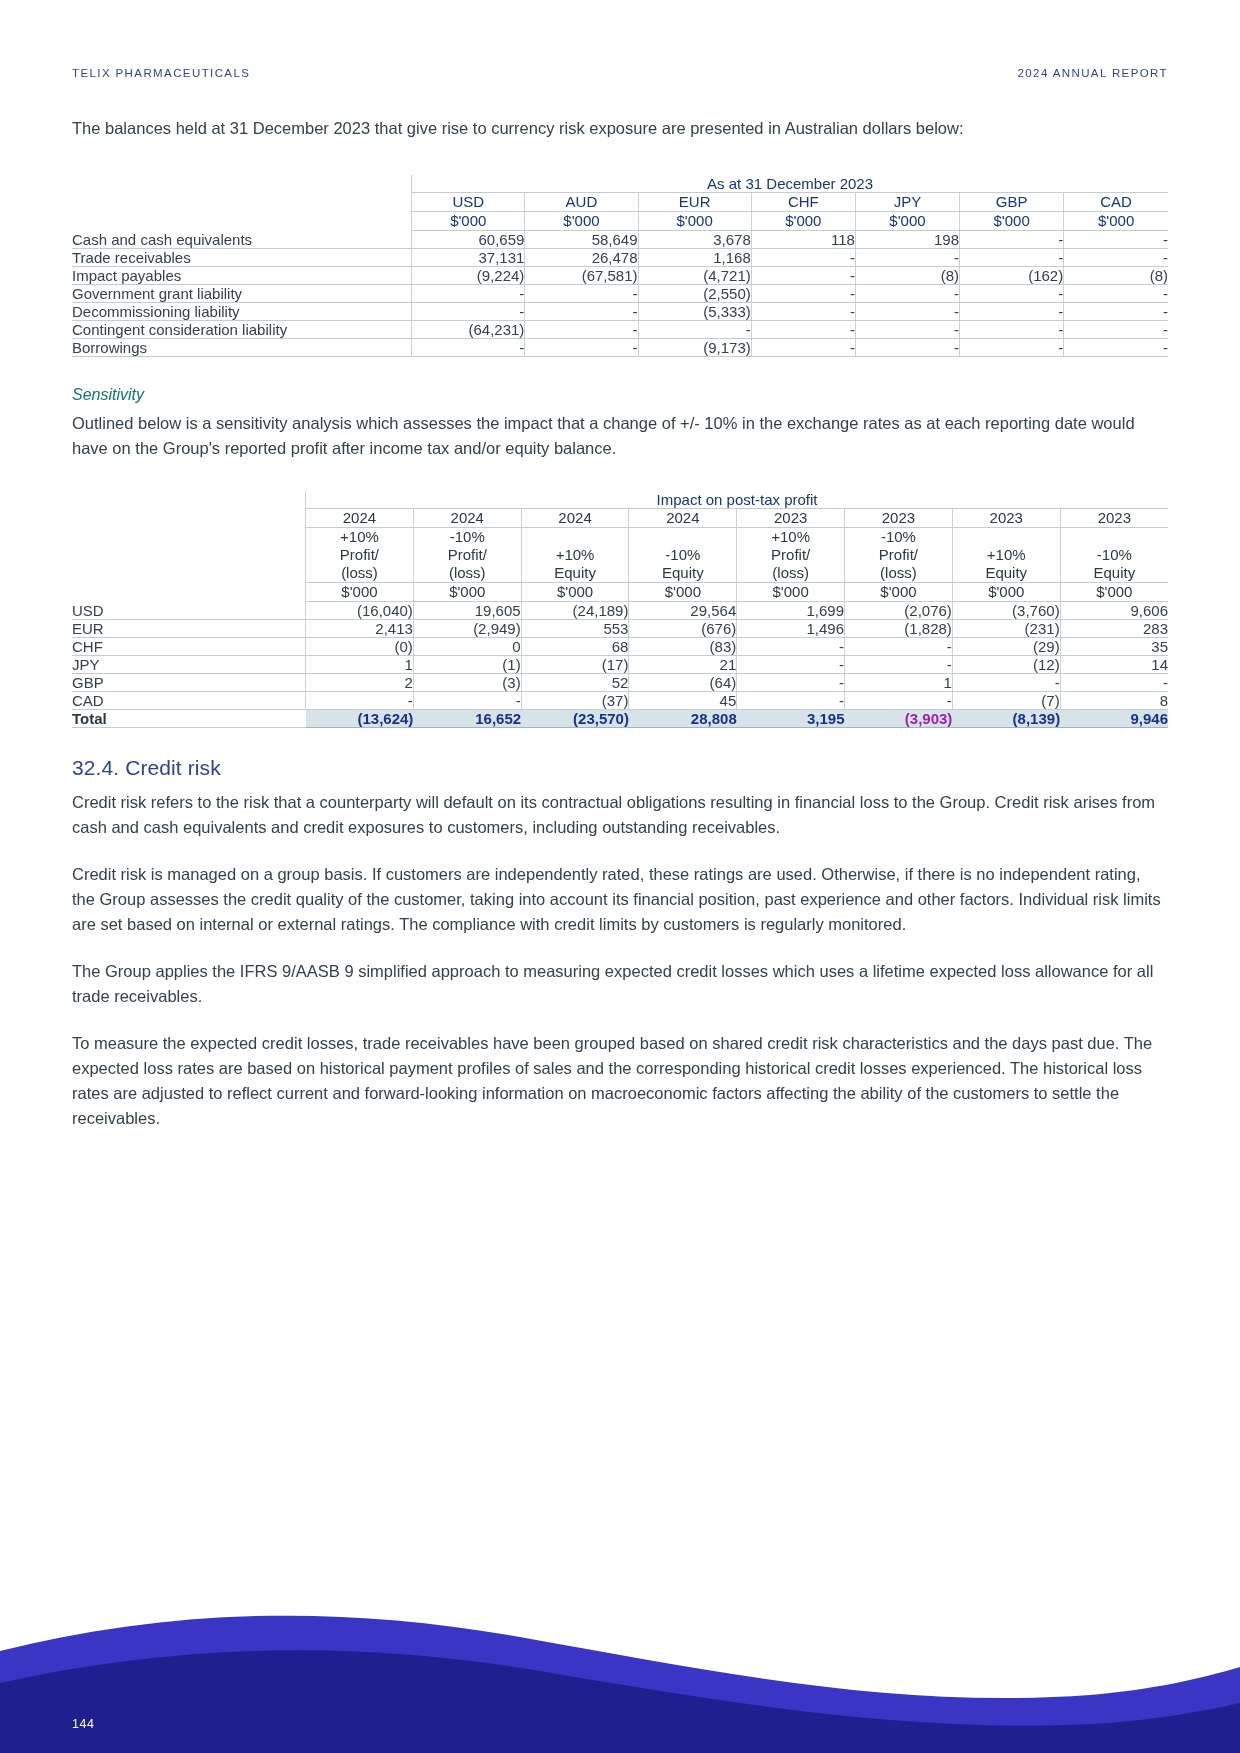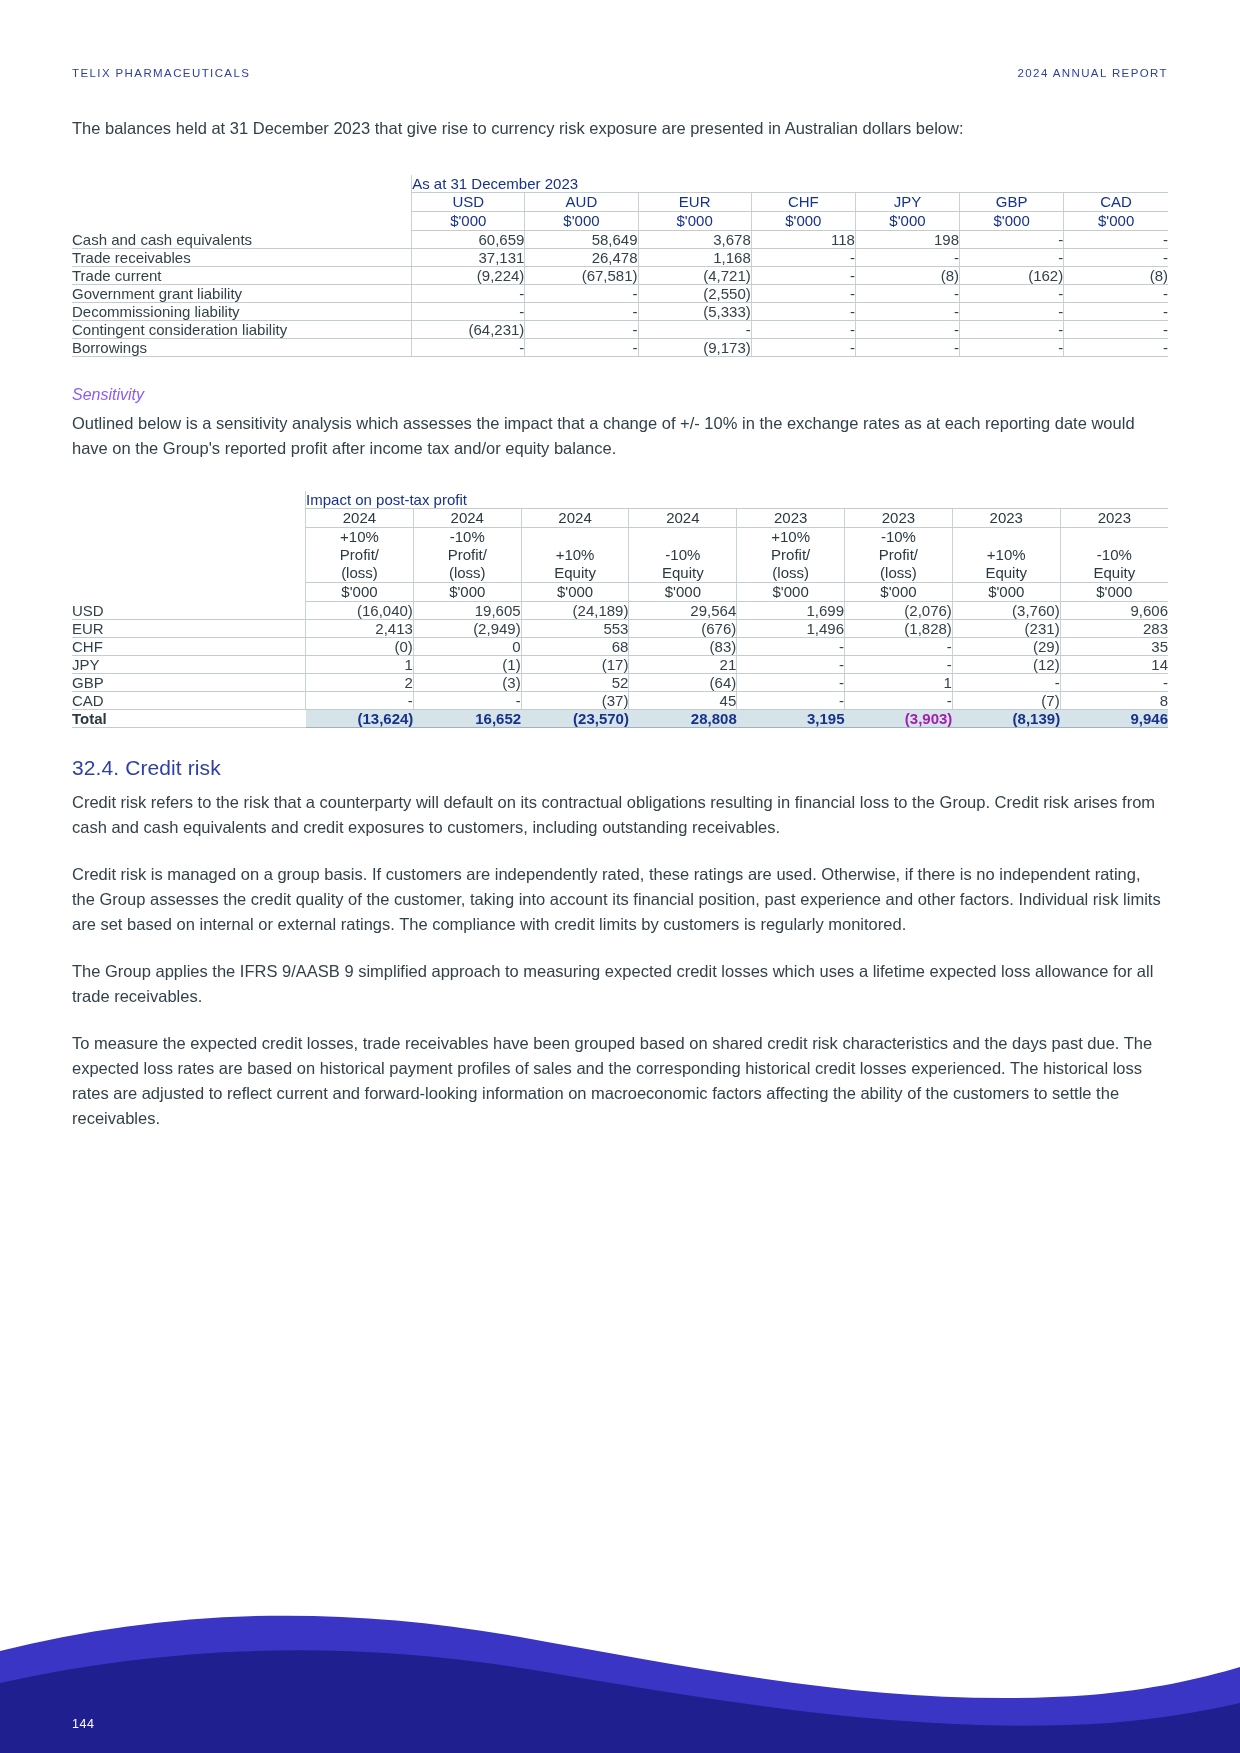--- a/index.html
+++ b/index.html
@@ -50,21 +50,21 @@
   p.body {
     font-size: 16.5px;
     line-height: 25px;
     color: #33424a;
     margin: 0 0 16px 0;
   }
 
   .italic-label {
     font-size: 16px;
     font-style: italic;
-    color: #8b5cf6;
+    color: #0f766e;
     margin: 0 0 4px 0;
     line-height: 24px;
   }
 
   h3.section {
     font-size: 21px;
     color: #2e3fa6;
     font-weight: 400;
     margin: 0 0 10px 0;
     letter-spacing: 0.1px;
@@ -97,20 +97,21 @@
   }
   .hdr-cell {
     text-align: center;
     padding: 7px 6px;
     color: #16328c;
     font-weight: bold;
     font-size: 14.5px;
     line-height: 18px;
   }
   .hdr-span {
+    text-align: center;
     padding: 10px 6px 9px 6px;
     color: #16328c;
     font-weight: bold;
     font-size: 15px;
   }
 
   
   .vsep { border-left: 1px solid #c9d2d6; }
   .rowline td { border-bottom: 1px solid #c3ccd1; }
 
@@ -215,21 +216,21 @@
             <td class="lbl-cell">Trade receivables</td>
             <td class="num-cell vsep">37,131</td>
             <td class="num-cell vsep">26,478</td>
             <td class="num-cell vsep">1,168</td>
             <td class="num-cell vsep">-</td>
             <td class="num-cell vsep">-</td>
             <td class="num-cell vsep">-</td>
             <td class="num-cell vsep">-</td>
           </tr>
           <tr class="rowline">
-            <td class="lbl-cell">Trade current</td>
+            <td class="lbl-cell">Impact payables</td>
             <td class="num-cell vsep">(9,224)</td>
             <td class="num-cell vsep">(67,581)</td>
             <td class="num-cell vsep">(4,721)</td>
             <td class="num-cell vsep">-</td>
             <td class="num-cell vsep">(8)</td>
             <td class="num-cell vsep">(162)</td>
             <td class="num-cell vsep">(8)</td>
           </tr>
           <tr class="rowline">
             <td class="lbl-cell">Government grant liability</td>

